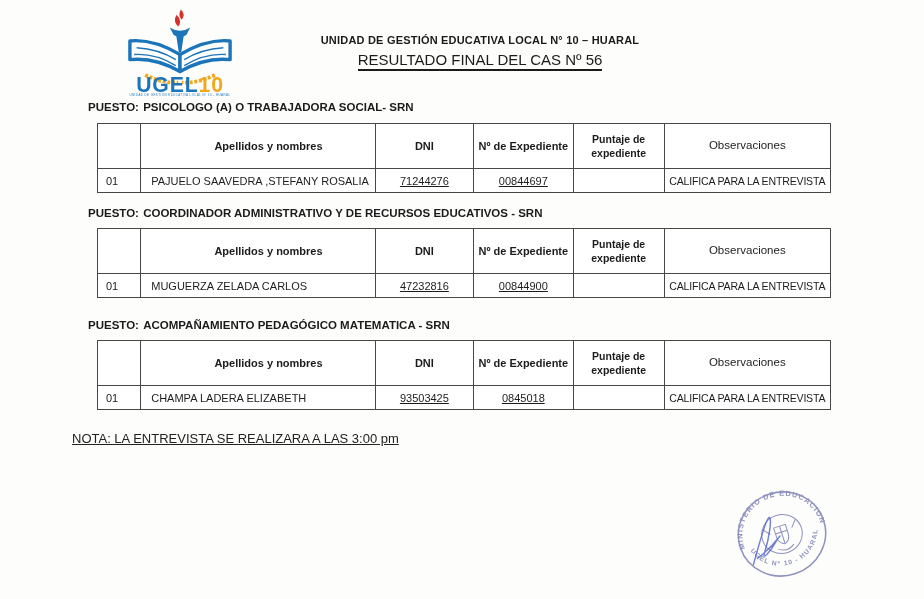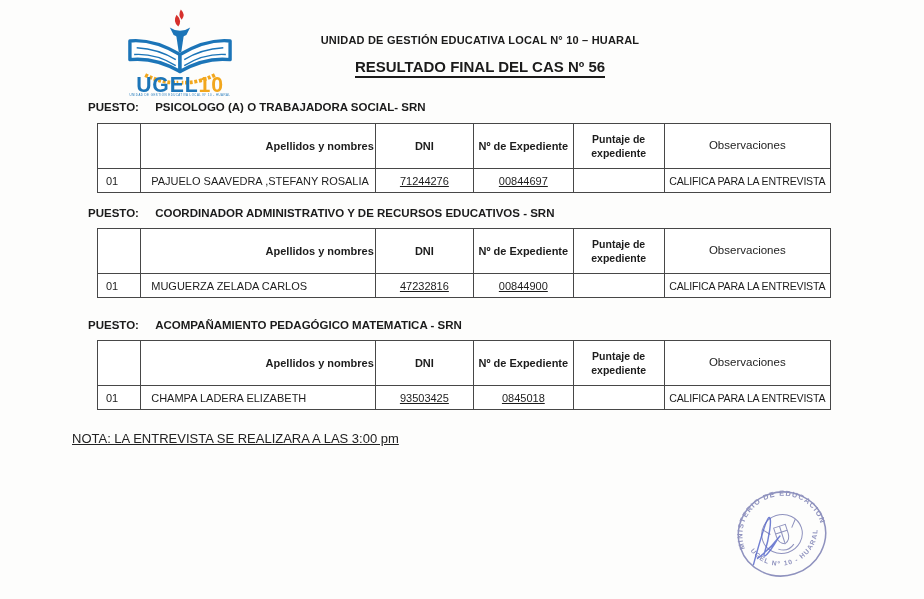--- a/index.html
+++ b/index.html
@@ -2,40 +2,40 @@
 <html><head>
 <meta charset="utf-8">
 <style>
   html,body{margin:0;padding:0;background:#ffffff;}
   #page{position:relative;width:924px;height:599px;background:#fdfdfc;overflow:hidden;
         font-family:"Liberation Sans",sans-serif;color:#1e1e1e;}
 
   
   .doc-header{position:absolute;left:235px;top:34px;width:490px;text-align:center;}
   .doc-title{font-size:11px;font-weight:bold;letter-spacing:0.2px;color:#1b1b1b;}
-  .doc-subtitle{display:inline-block;margin-top:12px;font-size:15px;font-weight:bold;
+  .doc-subtitle{display:inline-block;margin-top:5px;font-size:15px;font-weight:normal;
                 border-bottom:2px solid #1b1b1b;padding-bottom:1px;color:#1b1b1b;}
 
   
   .logo-wrap{position:absolute;left:116px;top:7px;width:128px;height:90px;}
 
   
   .puesto-line{position:absolute;left:88px;font-size:11.5px;font-weight:bold;color:#1b1b1b;white-space:nowrap;}
-  .puesto-line .pv{margin-left:13px;}
+  .puesto-line .pv{margin-left:1px;}
   #puesto-1{top:101px;} #puesto-2{top:207px;} #puesto-3{top:319px;}
 
   
   .tablewrap{position:absolute;left:97px;width:734px;}
   #table-1{top:123px;} #table-2{top:228px;} #table-3{top:340px;}
   table{width:100%;border-collapse:collapse;table-layout:fixed;background:#fff;}
   th,td{border:1px solid #474747;overflow:hidden;white-space:nowrap;}
   thead tr{height:45px;}
   tbody tr{height:24px;}
   th{font-size:11px;font-weight:bold;text-align:center;white-space:normal;line-height:1.35;color:#1c1c1c;}
-  th.c-name{text-align:right;padding-left:22px;}
+  th.c-name{text-align:center;padding-left:22px;}
   th.c-obs{font-weight:normal;font-size:11.5px;}
   th.c-pje{font-size:10.5px;padding:0 16px;}
   td{font-size:11px;color:#1c1c1c;}
   td.c-num{text-align:left;padding-left:8px;}
   td.c-name{text-align:left;padding-left:10px;}
   td.c-dni,td.c-exp{text-align:center;text-decoration:underline;}
   td.c-obs{text-align:center;font-size:10.6px;letter-spacing:-0.2px;}
 
   
   .note-line{position:absolute;left:72px;top:431px;font-size:13px;color:#222;text-decoration:underline;}

